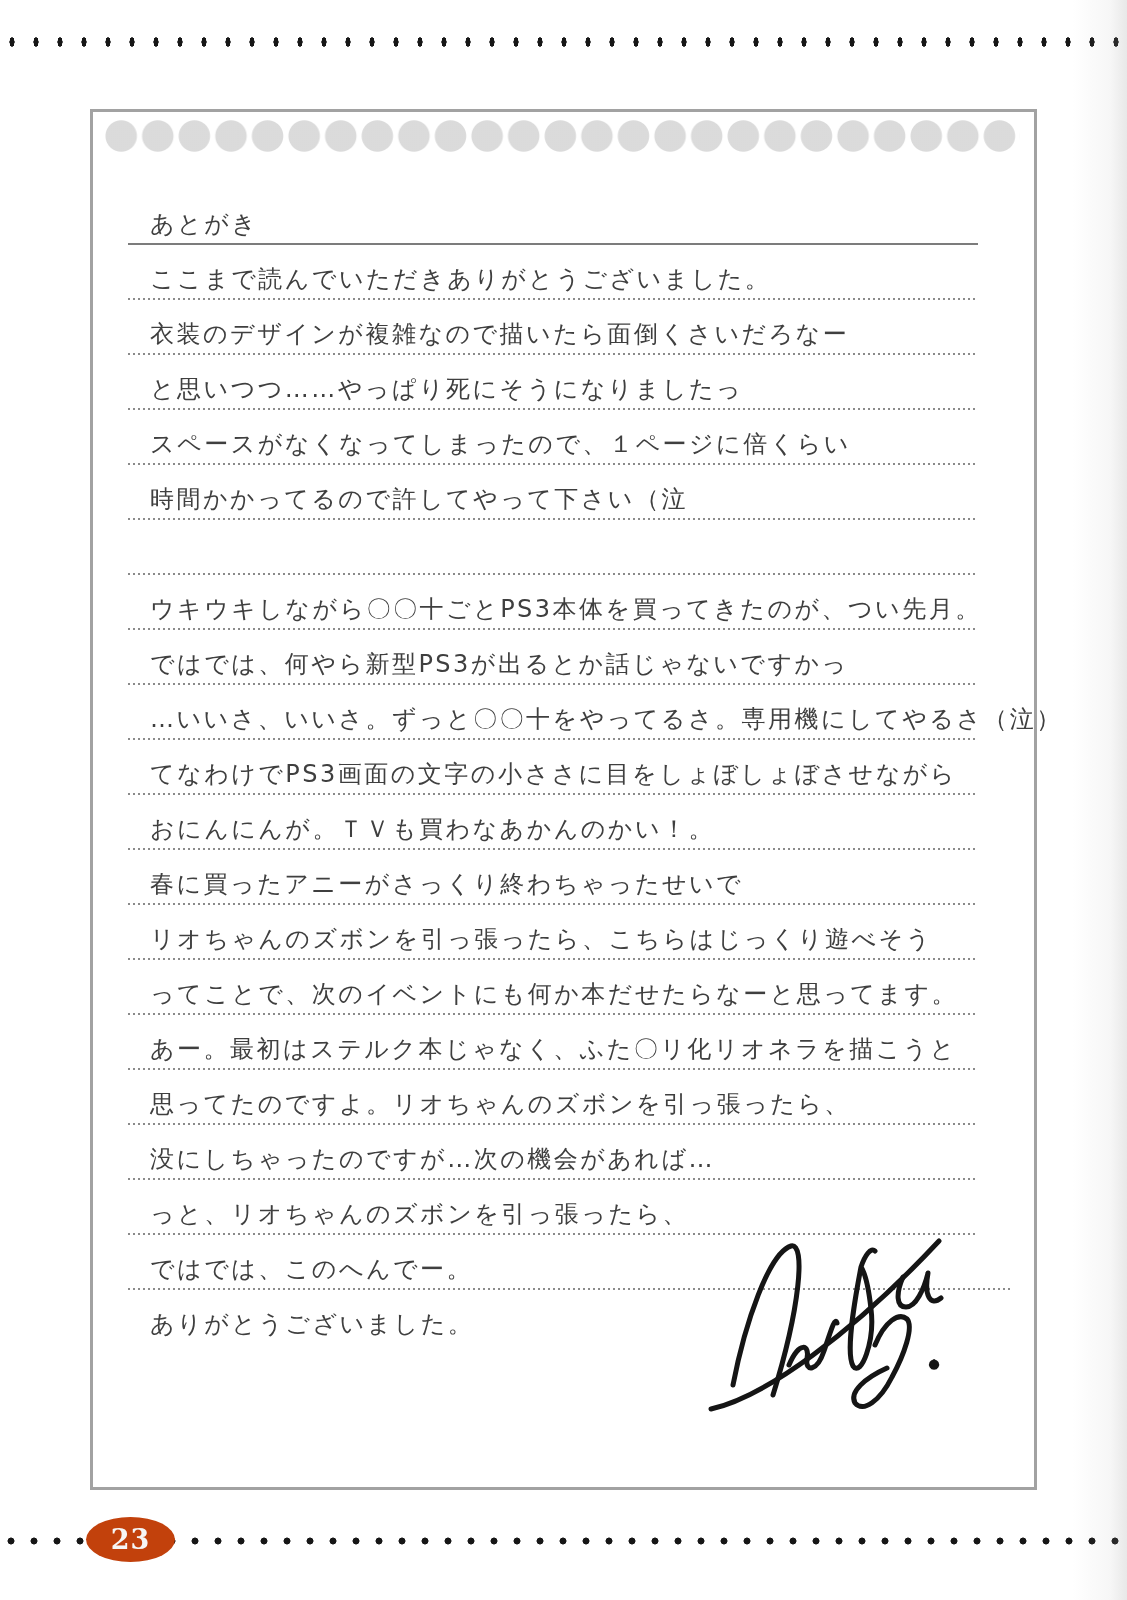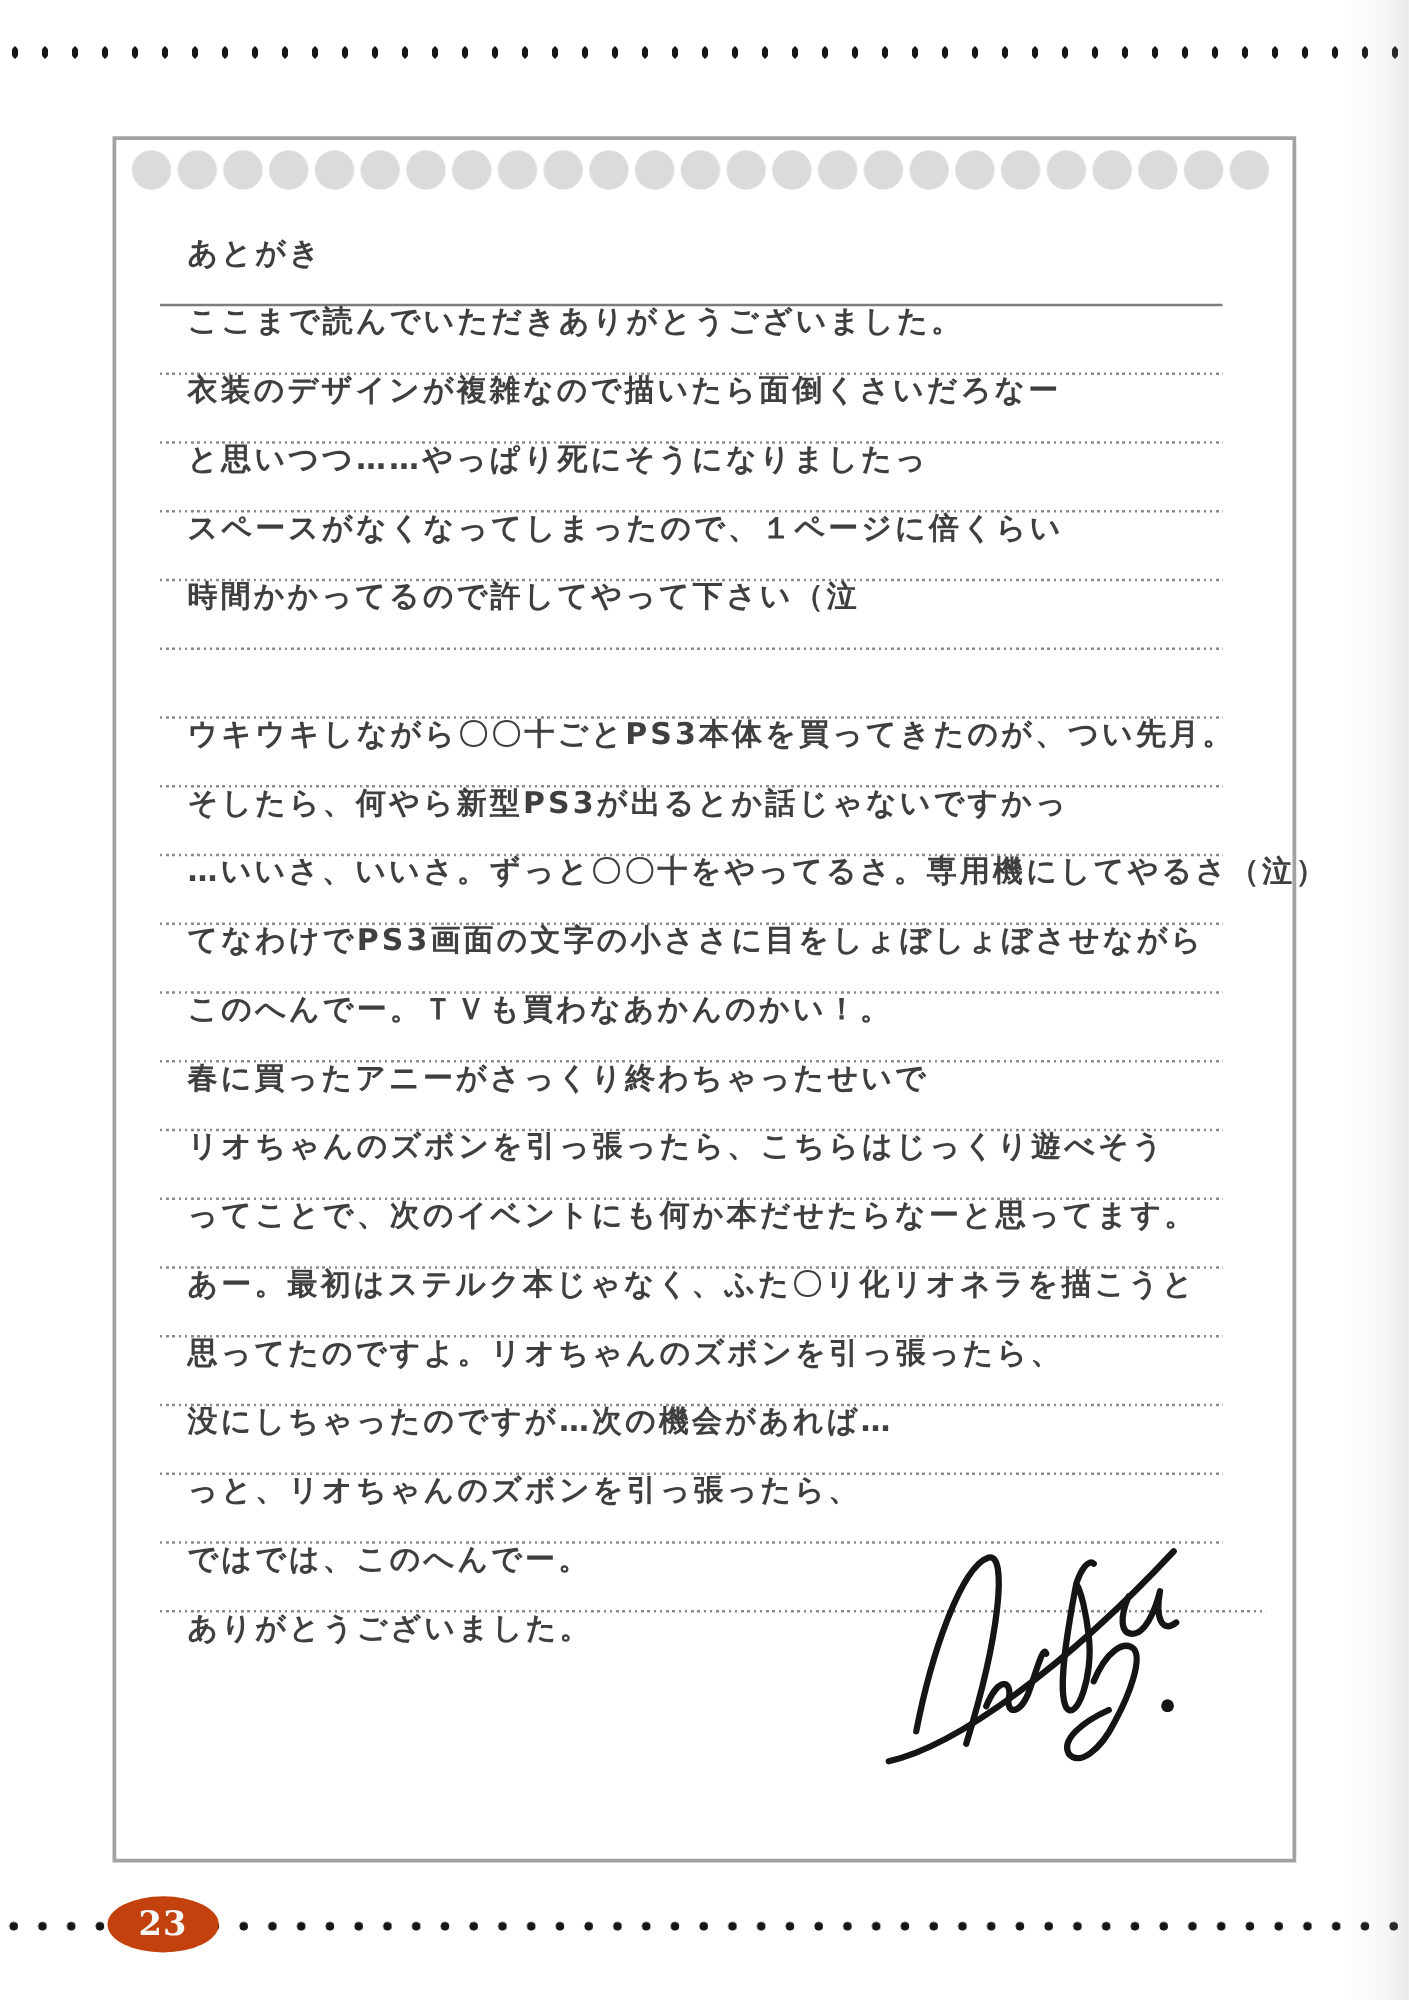--- a/index.html
+++ b/index.html
@@ -43,21 +43,21 @@
     position:absolute;left:10px;top:4px;right:14px;height:40px;
     background-image:radial-gradient(circle 16.2px at 18.2px 20px, rgba(189,189,189,0.55) 94%, rgba(189,189,189,0) 100%);
     background-size:36.6px 40px;background-repeat:repeat-x;
   }
   
   .rows{
     position:absolute;left:35px;top:78px;width:850px;
   }
   .row{
     position:relative;height:55px;
-    display:flex;align-items:flex-start;font-weight:bold;
+    display:flex;align-items:flex-end;
   }
   .row::after{
     content:"";position:absolute;left:0;bottom:0;height:2px;width:100%;
     background:repeating-linear-gradient(90deg,#8a8a8a 0 2px,rgba(138,138,138,0) 2px 5px);
   }
   .row.solid::after{background:#7c7c7c;}
   .row.wide::after{width:885px;}
   .row.none::after{display:none;}
   .row span{
     display:block;padding:0 0 9px 22px;
@@ -96,30 +96,30 @@
     <div class="row">
         <span>時間かかってるので許してやって下さい（泣</span>
       </div>
     <div class="row">
         <span></span>
       </div>
     <div class="row">
         <span>ウキウキしながら〇〇十ごとPS3本体を買ってきたのが、つい先月。</span>
       </div>
     <div class="row">
-        <span>そしたら、何やら新型PS3が出るとか話じゃないですかっ</span>
+        <span>ではでは、何やら新型PS3が出るとか話じゃないですかっ</span>
       </div>
     <div class="row">
         <span>…いいさ、いいさ。ずっと〇〇十をやってるさ。専用機にしてやるさ（泣）</span>
       </div>
     <div class="row">
         <span>てなわけでPS3画面の文字の小ささに目をしょぼしょぼさせながら</span>
       </div>
     <div class="row">
-        <span>このへんでー。ＴＶも買わなあかんのかい！。</span>
+        <span>おにんにんが。ＴＶも買わなあかんのかい！。</span>
       </div>
     <div class="row">
         <span>春に買ったアニーがさっくり終わちゃったせいで</span>
       </div>
     <div class="row">
         <span>リオちゃんのズボンを引っ張ったら、こちらはじっくり遊べそう</span>
       </div>
     <div class="row">
         <span>ってことで、次のイベントにも何か本だせたらなーと思ってます。</span>
       </div>

